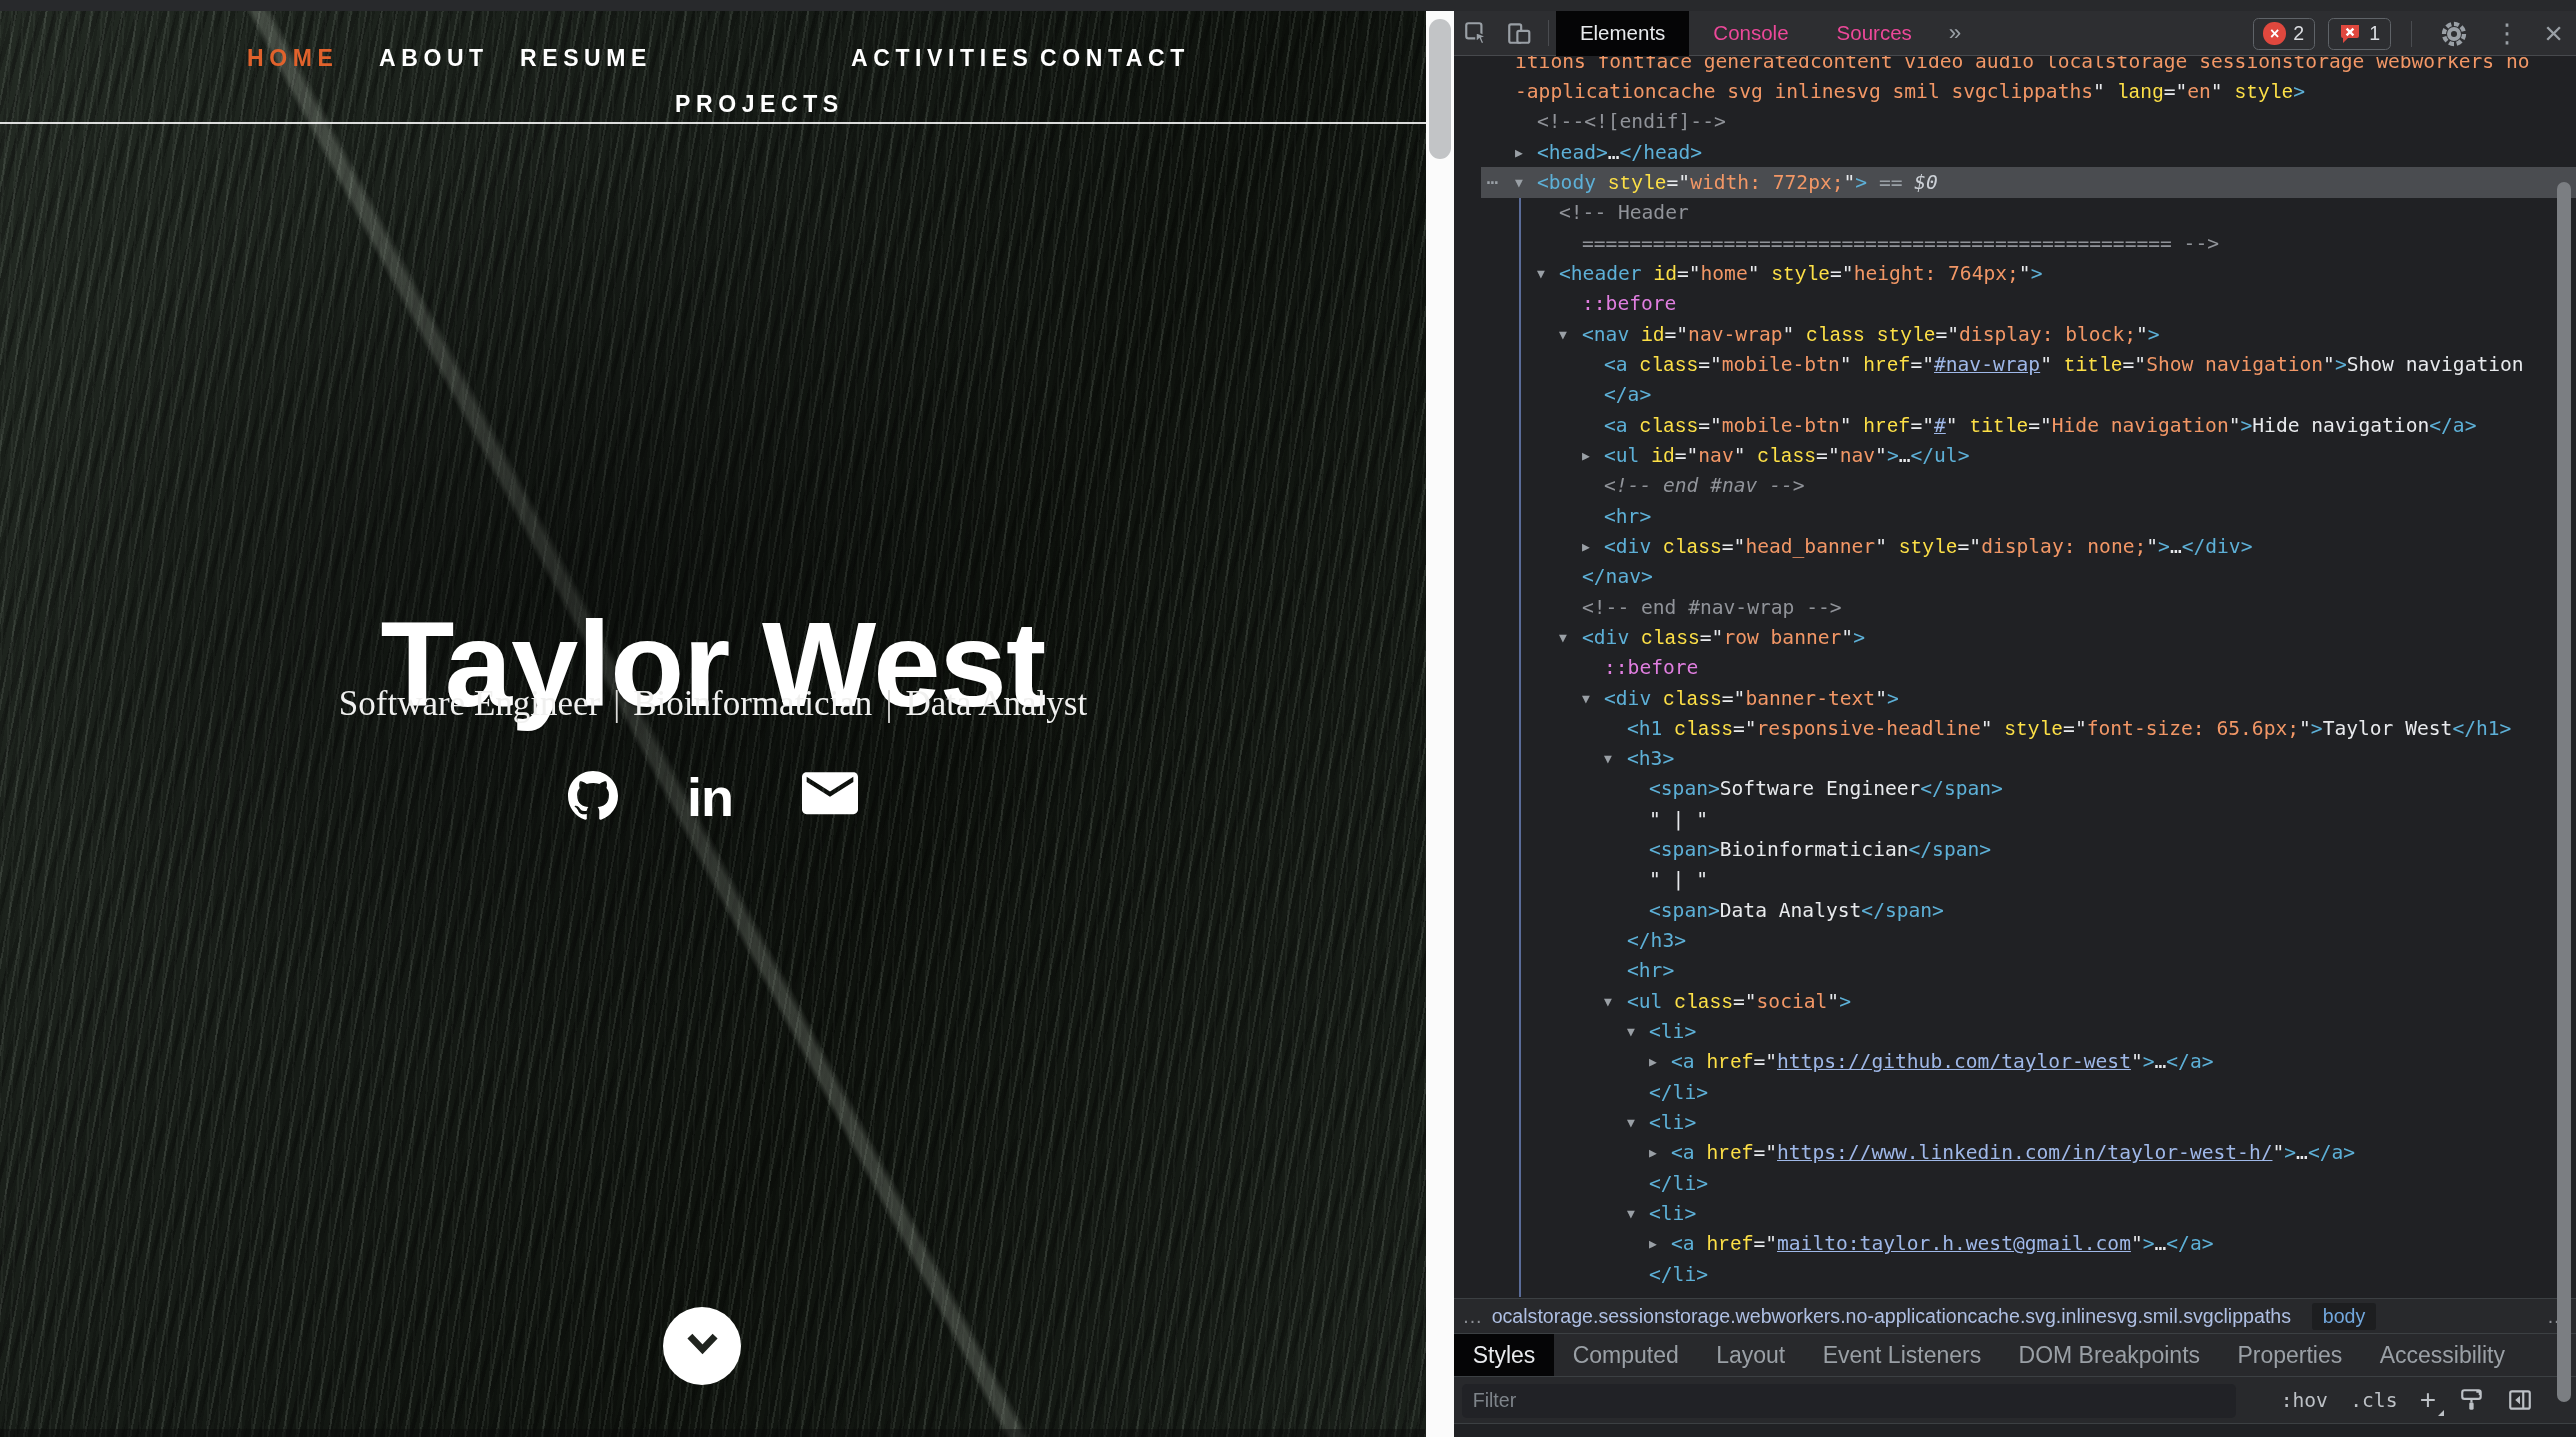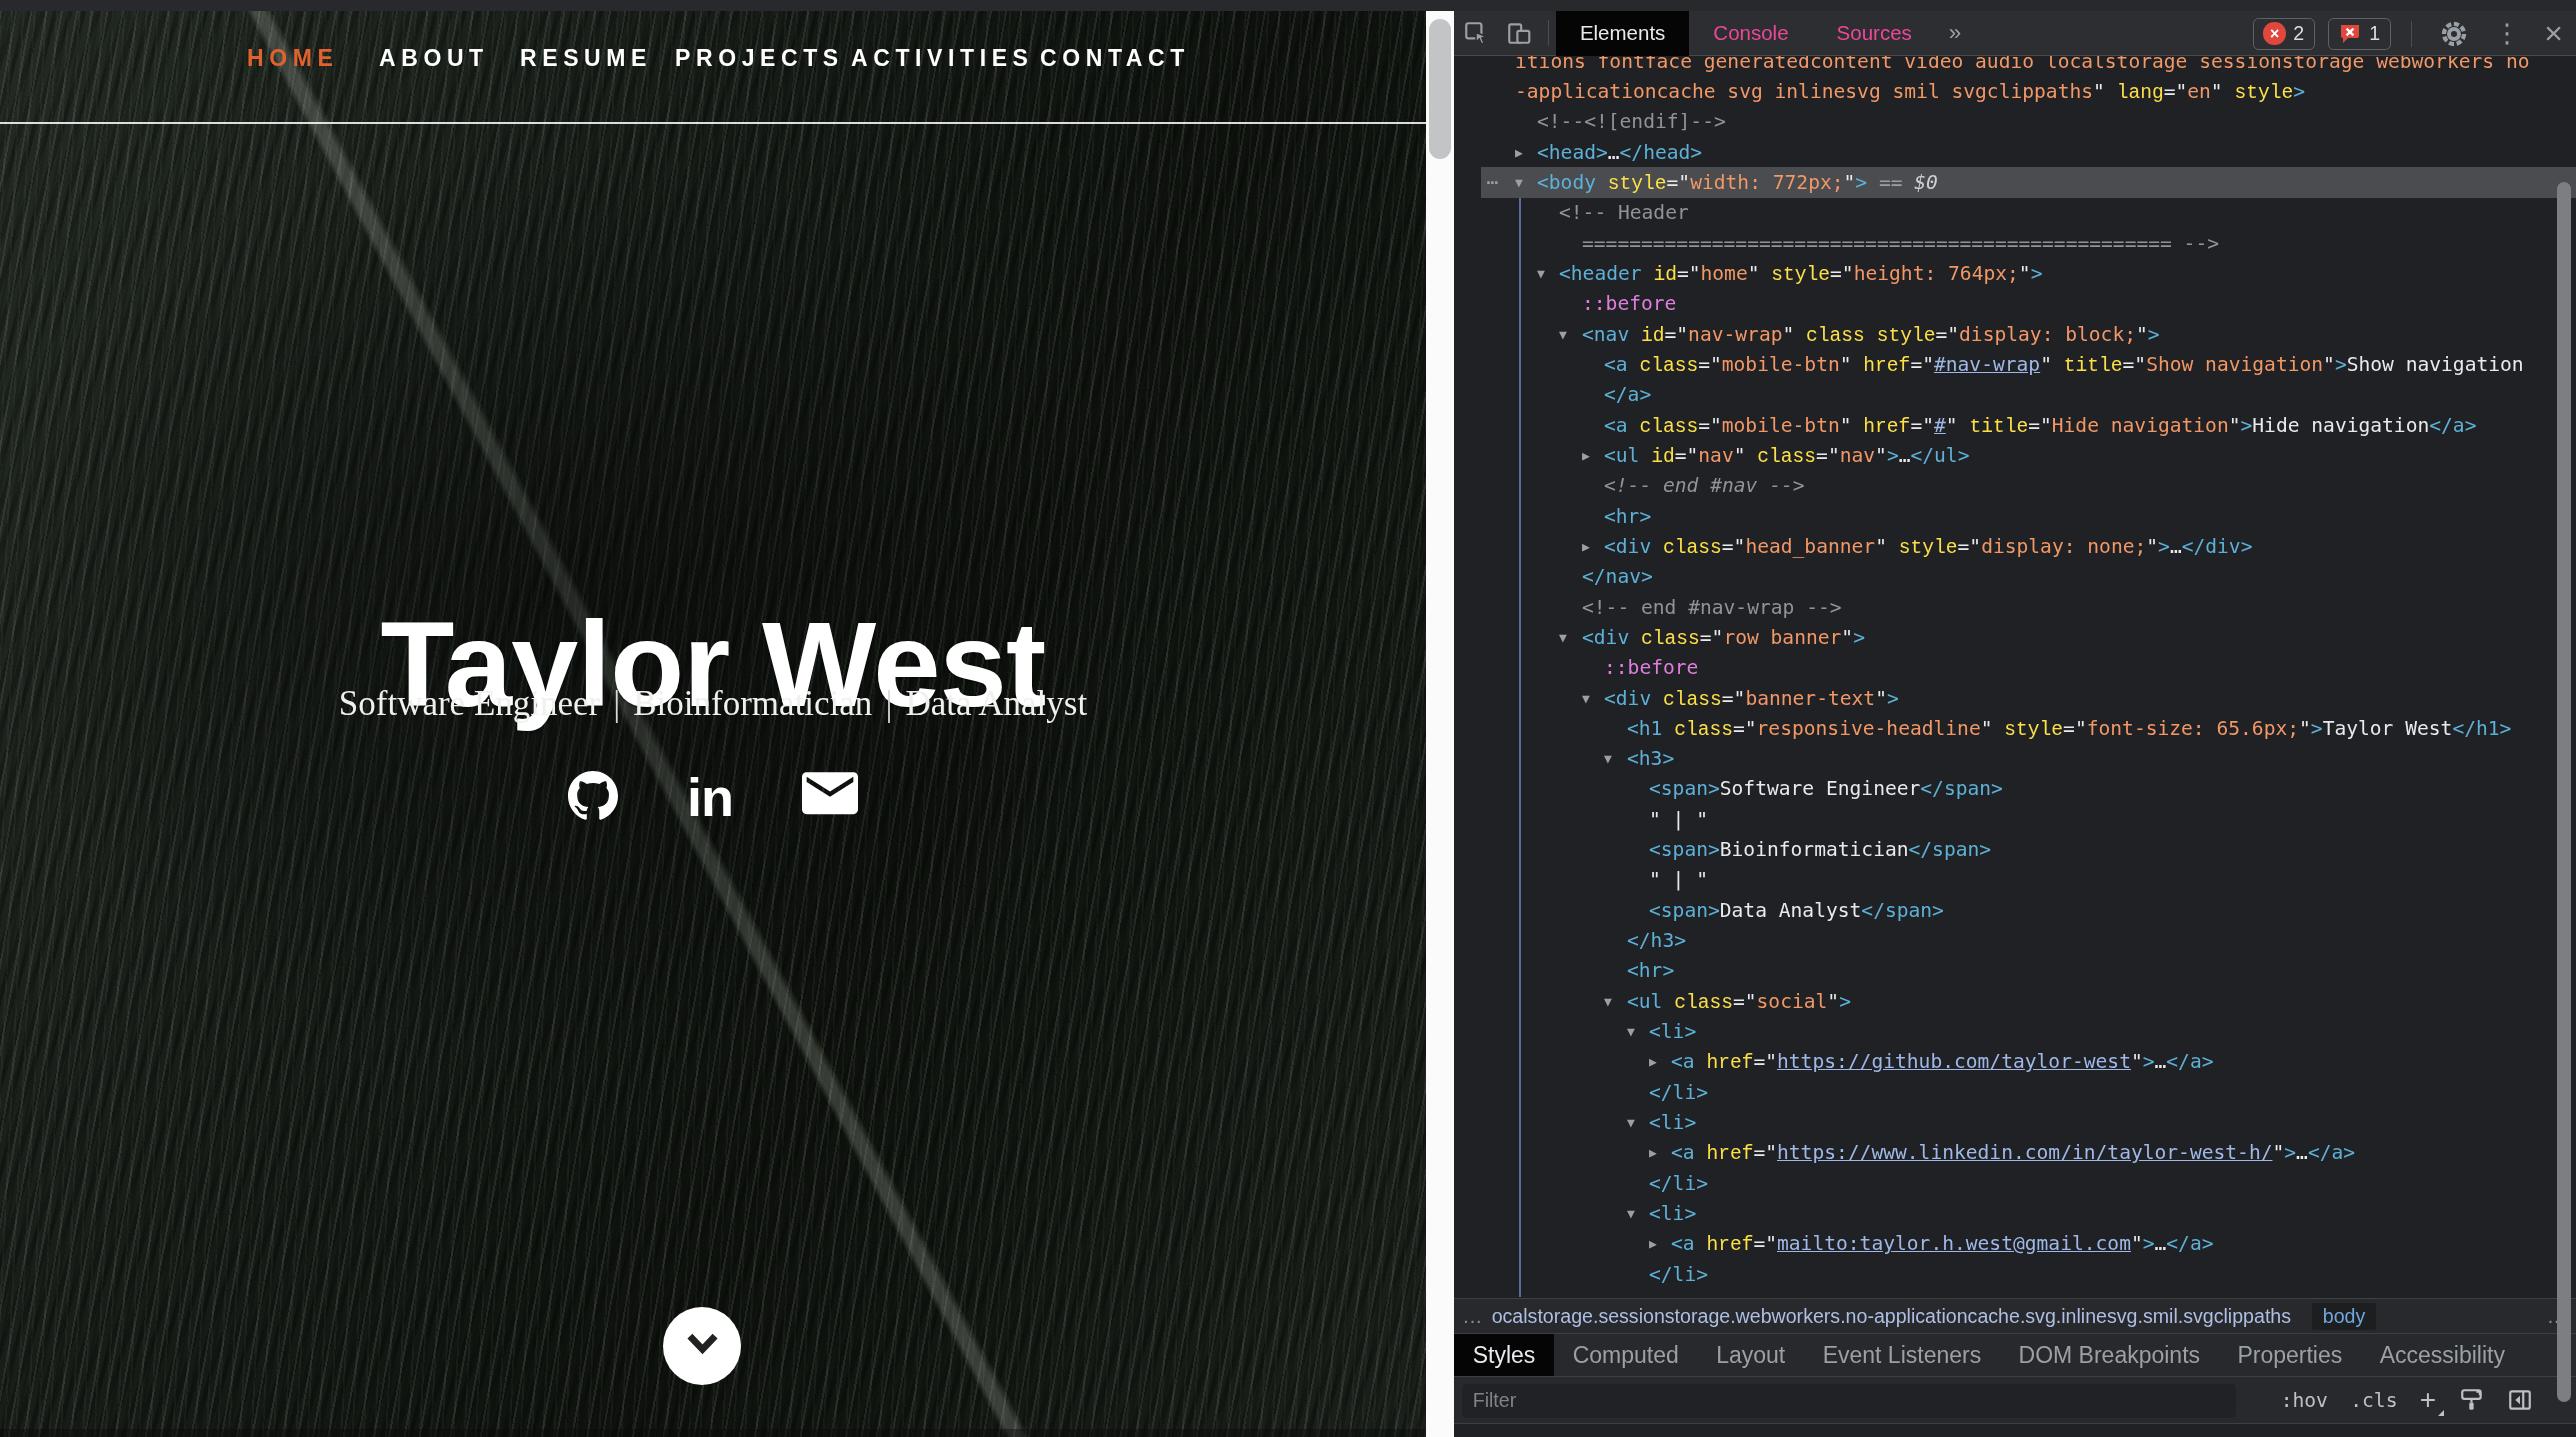--- a/index.html
+++ b/index.html
@@ -105,21 +105,21 @@
 
 <div id="stage">
 
   <div class="top-strip"></div>
 
   <div class="page">
     <div class="site-nav">
         <div class="nav-item active" style="left: 247px;">HOME</div>
         <div class="nav-item" style="left: 379px;">ABOUT</div>
         <div class="nav-item" style="left: 520px;">RESUME</div>
-        <div class="nav-item" style="left: 675px;">PROJECTS</div>
+        <div class="nav-item" style="left: 675px; margin-top: 46px;">PROJECTS</div>
         <div class="nav-item" style="left: 851px;">ACTIVITIES</div>
         <div class="nav-item" style="left: 1040px;">CONTACT</div>
       </div>
     <div class="page-hr"></div>
 
     <h1 class="headline">Taylor West</h1>
     <div class="subtitle"><span>Software Engineer</span><span class="sep">|</span><span>Bioinformatician</span><span class="sep">|</span><span>Data Analyst</span></div>
 
     <div class="social-row">
       <span class="social-link">

